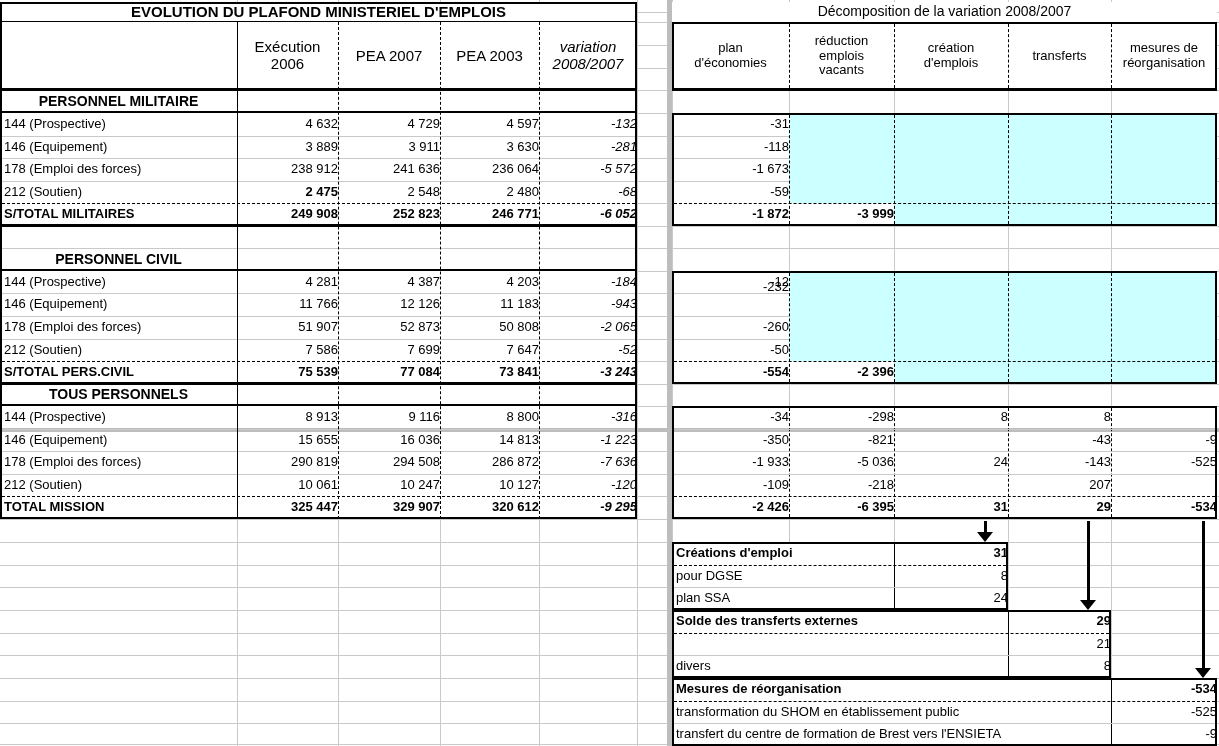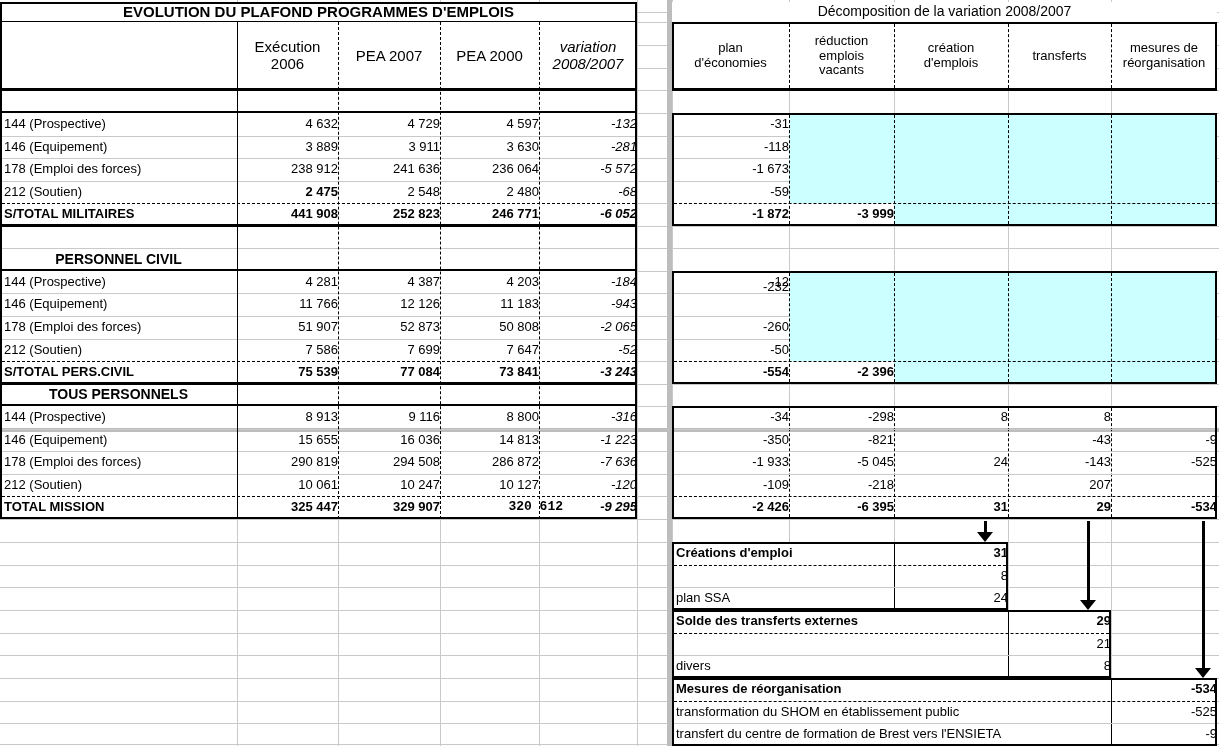--- a/index.html
+++ b/index.html
@@ -18,21 +18,21 @@
   .f13{font-size:13px}
   .f11{font-size:10.5px;letter-spacing:.4px}
   #left-title{left:0;top:2px;width:637px;height:20px}
   #right-title{left:672px;top:2px;width:545px;height:20px}
   #row-header{left:0;top:22px;width:237px;height:68px}
 </style>
 </head>
 <body>
 
 <div id="sheet">
-  <div id="left-title" class="abs cell ctr b f15">EVOLUTION DU PLAFOND PROGRAMMES D'EMPLOIS</div>
+  <div id="left-title" class="abs cell ctr b f15">EVOLUTION DU PLAFOND MINISTERIEL D'EMPLOIS</div>
   <div id="right-title" class="abs cell ctr f14">Décomposition de la variation 2008/2007</div>
 <div class="abs" style="left: 237px; top: 0px; width: 1px; height: 746px; background: rgb(201, 201, 201); z-index: 0;"></div>
     <div class="abs" style="left: 338px; top: 0px; width: 1px; height: 746px; background: rgb(201, 201, 201); z-index: 0;"></div>
     <div class="abs" style="left: 440px; top: 0px; width: 1px; height: 746px; background: rgb(201, 201, 201); z-index: 0;"></div>
     <div class="abs" style="left: 539px; top: 0px; width: 1px; height: 746px; background: rgb(201, 201, 201); z-index: 0;"></div>
     <div class="abs" style="left: 637px; top: 0px; width: 1px; height: 746px; background: rgb(201, 201, 201); z-index: 0;"></div>
     <div class="abs" style="left: 672px; top: 0px; width: 1px; height: 746px; background: rgb(201, 201, 201); z-index: 0;"></div>
     <div class="abs" style="left: 789px; top: 0px; width: 1px; height: 746px; background: rgb(201, 201, 201); z-index: 0;"></div>
     <div class="abs" style="left: 894px; top: 0px; width: 1px; height: 746px; background: rgb(201, 201, 201); z-index: 0;"></div>
     <div class="abs" style="left: 1008px; top: 0px; width: 1px; height: 746px; background: rgb(201, 201, 201); z-index: 0;"></div>
@@ -97,23 +97,24 @@
     <div class="abs" style="left: 2px; top: 429px; width: 633px; height: 1px; background: rgb(201, 201, 201); z-index: 4;"></div>
     <div class="abs" style="left: 2px; top: 451px; width: 633px; height: 1px; background: rgb(201, 201, 201); z-index: 4;"></div>
     <div class="abs" style="left: 2px; top: 474px; width: 633px; height: 1px; background: rgb(201, 201, 201); z-index: 4;"></div>
     <div class="abs" style="left: 237px; top: 22px; width: 1px; height: 497px; background: rgb(0, 0, 0); z-index: 4;"></div>
     <div class="abs" style="left: 338px; top: 22px; width: 0px; height: 497px; border-left: 1px dashed rgb(0, 0, 0); z-index: 4;"></div>
     <div class="abs" style="left: 440px; top: 22px; width: 0px; height: 497px; border-left: 1px dashed rgb(0, 0, 0); z-index: 4;"></div>
     <div class="abs" style="left: 539px; top: 22px; width: 0px; height: 497px; border-left: 1px dashed rgb(0, 0, 0); z-index: 4;"></div>
     <div class="cell ctr f15" style="left: 237px; top: 22px; width: 101px; height: 68px;">Exécution
 2006</div>
     <div class="cell ctr f15" style="left: 338px; top: 22px; width: 102px; height: 68px;">PEA 2007</div>
-    <div class="cell ctr f15" style="left: 440px; top: 22px; width: 99px; height: 68px;">PEA 2000</div>
+    <div class="cell ctr f15" style="left: 440px; top: 22px; width: 99px; height: 68px;">PEA 2003</div>
     <div class="cell ctr f15 i" style="left: 539px; top: 22px; width: 98px; height: 68px;">variation
 2008/2007</div>
+    <div class="cell ctr b f14" style="left: 0px; top: 90px; width: 237px; height: 23px;">PERSONNEL MILITAIRE</div>
     <div class="cell lbl" style="left: 4px; top: 113px; width: 229px; height: 23px;">144 (Prospective)</div>
     <div class="cell num" style="left: 237px; top: 113px; width: 101px; height: 23px;">4 632</div>
     <div class="cell num" style="left: 338px; top: 113px; width: 102px; height: 23px;">4 729</div>
     <div class="cell num" style="left: 440px; top: 113px; width: 99px; height: 23px;">4 597</div>
     <div class="cell num i" style="left: 539px; top: 113px; width: 98px; height: 23px;">-132</div>
     <div class="cell lbl" style="left: 4px; top: 136px; width: 229px; height: 22px;">146 (Equipement)</div>
     <div class="cell num" style="left: 237px; top: 136px; width: 101px; height: 22px;">3 889</div>
     <div class="cell num" style="left: 338px; top: 136px; width: 102px; height: 22px;">3 911</div>
     <div class="cell num" style="left: 440px; top: 136px; width: 99px; height: 22px;">3 630</div>
     <div class="cell num i" style="left: 539px; top: 136px; width: 98px; height: 22px;">-281</div>
@@ -121,21 +122,21 @@
     <div class="cell num" style="left: 237px; top: 158px; width: 101px; height: 23px;">238 912</div>
     <div class="cell num" style="left: 338px; top: 158px; width: 102px; height: 23px;">241 636</div>
     <div class="cell num" style="left: 440px; top: 158px; width: 99px; height: 23px;">236 064</div>
     <div class="cell num i" style="left: 539px; top: 158px; width: 98px; height: 23px;">-5 572</div>
     <div class="cell lbl" style="left: 4px; top: 181px; width: 229px; height: 22px;">212 (Soutien)</div>
     <div class="cell num" style="left: 237px; top: 181px; width: 101px; height: 22px; font-weight: bold;">2 475</div>
     <div class="cell num" style="left: 338px; top: 181px; width: 102px; height: 22px;">2 548</div>
     <div class="cell num" style="left: 440px; top: 181px; width: 99px; height: 22px;">2 480</div>
     <div class="cell num i" style="left: 539px; top: 181px; width: 98px; height: 22px;">-68</div>
     <div class="cell lbl b" style="left: 4px; top: 203px; width: 229px; height: 23px;">S/TOTAL MILITAIRES</div>
-    <div class="cell num b" style="left: 237px; top: 203px; width: 101px; height: 23px;">441 908</div>
+    <div class="cell num b" style="left: 237px; top: 203px; width: 101px; height: 23px;">249 908</div>
     <div class="cell num b" style="left: 338px; top: 203px; width: 102px; height: 23px;">252 823</div>
     <div class="cell num b" style="left: 440px; top: 203px; width: 99px; height: 23px;">246 771</div>
     <div class="cell num b i" style="left: 539px; top: 203px; width: 98px; height: 23px;">-6 052</div>
     <div class="cell ctr b f14" style="left: 0px; top: 248px; width: 237px; height: 23px;">PERSONNEL CIVIL</div>
     <div class="cell lbl" style="left: 4px; top: 271px; width: 229px; height: 22px;">144 (Prospective)</div>
     <div class="cell num" style="left: 237px; top: 271px; width: 101px; height: 22px;">4 281</div>
     <div class="cell num" style="left: 338px; top: 271px; width: 102px; height: 22px;">4 387</div>
     <div class="cell num" style="left: 440px; top: 271px; width: 99px; height: 22px;">4 203</div>
     <div class="cell num i" style="left: 539px; top: 271px; width: 98px; height: 22px;">-184</div>
     <div class="cell lbl" style="left: 4px; top: 293px; width: 229px; height: 23px;">146 (Equipement)</div>
@@ -175,21 +176,21 @@
     <div class="cell num" style="left: 440px; top: 451px; width: 99px; height: 23px;">286 872</div>
     <div class="cell num i" style="left: 539px; top: 451px; width: 98px; height: 23px;">-7 636</div>
     <div class="cell lbl" style="left: 4px; top: 474px; width: 229px; height: 22px;">212 (Soutien)</div>
     <div class="cell num" style="left: 237px; top: 474px; width: 101px; height: 22px;">10 061</div>
     <div class="cell num" style="left: 338px; top: 474px; width: 102px; height: 22px;">10 247</div>
     <div class="cell num" style="left: 440px; top: 474px; width: 99px; height: 22px;">10 127</div>
     <div class="cell num i" style="left: 539px; top: 474px; width: 98px; height: 22px;">-120</div>
     <div class="cell lbl b" style="left: 4px; top: 496px; width: 229px; height: 23px;">TOTAL MISSION</div>
     <div class="cell num b" style="left: 237px; top: 496px; width: 101px; height: 23px;">325 447</div>
     <div class="cell num b" style="left: 338px; top: 496px; width: 102px; height: 23px;">329 907</div>
-    <div class="cell num b" style="left: 464px; top: 496px; width: 99px; height: 23px; font-family: Liberation Mono, monospace;">320 612</div>
+    <div class="cell num b" style="left: 440px; top: 496px; width: 99px; height: 23px;">320 612</div>
     <div class="cell num b i" style="left: 539px; top: 496px; width: 98px; height: 23px;">-9 295</div>
     <div class="abs" style="left: 672px; top: 2px; width: 545px; height: 20px; background: rgb(255, 255, 255); z-index: 2;"></div>
     <div class="abs" style="left: 672px; top: 22px; width: 545px; height: 68px; background: rgb(255, 255, 255); z-index: 2;"></div>
     <div class="abs" style="left: 672px; top: 22px; width: 545px; height: 2px; background: rgb(0, 0, 0); z-index: 4;"></div>
     <div class="abs" style="left: 672px; top: 88px; width: 545px; height: 3px; background: rgb(0, 0, 0); z-index: 4;"></div>
     <div class="abs" style="left: 672px; top: 22px; width: 2px; height: 68px; background: rgb(0, 0, 0); z-index: 4;"></div>
     <div class="abs" style="left: 1215px; top: 22px; width: 2px; height: 68px; background: rgb(0, 0, 0); z-index: 4;"></div>
     <div class="abs" style="left: 789px; top: 24px; width: 0px; height: 64px; border-left: 1px dashed rgb(0, 0, 0); z-index: 4;"></div>
     <div class="abs" style="left: 894px; top: 24px; width: 0px; height: 64px; border-left: 1px dashed rgb(0, 0, 0); z-index: 4;"></div>
     <div class="abs" style="left: 1008px; top: 24px; width: 0px; height: 64px; border-left: 1px dashed rgb(0, 0, 0); z-index: 4;"></div>
@@ -261,21 +262,21 @@
     <div class="abs" style="left: 674px; top: 474px; width: 541px; height: 1px; background: rgb(201, 201, 201); z-index: 4;"></div>
     <div class="cell num" style="left: 672px; top: 406px; width: 117px; height: 23px;">-34</div>
     <div class="cell num" style="left: 789px; top: 406px; width: 105px; height: 23px;">-298</div>
     <div class="cell num" style="left: 894px; top: 406px; width: 114px; height: 23px;">8</div>
     <div class="cell num" style="left: 1008px; top: 406px; width: 103px; height: 23px;">8</div>
     <div class="cell num" style="left: 672px; top: 429px; width: 117px; height: 22px;">-350</div>
     <div class="cell num" style="left: 789px; top: 429px; width: 105px; height: 22px;">-821</div>
     <div class="cell num" style="left: 1008px; top: 429px; width: 103px; height: 22px;">-43</div>
     <div class="cell num" style="left: 1111px; top: 429px; width: 106px; height: 22px;">-9</div>
     <div class="cell num" style="left: 672px; top: 451px; width: 117px; height: 23px;">-1 933</div>
-    <div class="cell num" style="left: 789px; top: 451px; width: 105px; height: 23px;">-5 045</div>
+    <div class="cell num" style="left: 789px; top: 451px; width: 105px; height: 23px;">-5 036</div>
     <div class="cell num" style="left: 894px; top: 451px; width: 114px; height: 23px;">24</div>
     <div class="cell num" style="left: 1008px; top: 451px; width: 103px; height: 23px;">-143</div>
     <div class="cell num" style="left: 1111px; top: 451px; width: 106px; height: 23px;">-525</div>
     <div class="cell num" style="left: 672px; top: 474px; width: 117px; height: 22px;">-109</div>
     <div class="cell num" style="left: 789px; top: 474px; width: 105px; height: 22px;">-218</div>
     <div class="cell num" style="left: 1008px; top: 474px; width: 103px; height: 22px;">207</div>
     <div class="cell num b" style="left: 672px; top: 496px; width: 117px; height: 23px;">-2 426</div>
     <div class="cell num b" style="left: 789px; top: 496px; width: 105px; height: 23px;">-6 395</div>
     <div class="cell num b" style="left: 894px; top: 496px; width: 114px; height: 23px;">31</div>
     <div class="cell num b" style="left: 1008px; top: 496px; width: 103px; height: 23px;">29</div>
@@ -283,20 +284,21 @@
     <div class="abs" style="left: 672px; top: 542px; width: 336px; height: 68px; background: rgb(255, 255, 255); z-index: 2;"></div>
     <div class="abs" style="left: 672px; top: 542px; width: 336px; height: 2px; background: rgb(0, 0, 0); z-index: 4;"></div>
     <div class="abs" style="left: 672px; top: 608px; width: 336px; height: 2px; background: rgb(0, 0, 0); z-index: 4;"></div>
     <div class="abs" style="left: 672px; top: 542px; width: 2px; height: 68px; background: rgb(0, 0, 0); z-index: 4;"></div>
     <div class="abs" style="left: 1006px; top: 542px; width: 2px; height: 68px; background: rgb(0, 0, 0); z-index: 4;"></div>
     <div class="abs" style="left: 894px; top: 544px; width: 1px; height: 64px; background: rgb(0, 0, 0); z-index: 4;"></div>
     <div class="abs" style="left: 674px; top: 565px; width: 332px; height: 0px; border-top: 1px dashed rgb(0, 0, 0); z-index: 4;"></div>
     <div class="abs" style="left: 674px; top: 587px; width: 332px; height: 1px; background: rgb(201, 201, 201); z-index: 4;"></div>
     <div class="cell lbl b" style="left: 676px; top: 542px; width: 216px; height: 23px;">Créations d'emploi</div>
     <div class="cell num b" style="left: 894px; top: 542px; width: 114px; height: 23px;">31</div>
+    <div class="cell lbl" style="left: 676px; top: 565px; width: 216px; height: 22px;">pour DGSE</div>
     <div class="cell num" style="left: 894px; top: 565px; width: 114px; height: 22px;">8</div>
     <div class="cell lbl" style="left: 676px; top: 587px; width: 216px; height: 23px;">plan SSA</div>
     <div class="cell num" style="left: 894px; top: 587px; width: 114px; height: 23px;">24</div>
     <div class="abs" style="left: 672px; top: 610px; width: 439px; height: 68px; background: rgb(255, 255, 255); z-index: 2;"></div>
     <div class="abs" style="left: 672px; top: 610px; width: 439px; height: 2px; background: rgb(0, 0, 0); z-index: 4;"></div>
     <div class="abs" style="left: 672px; top: 676px; width: 439px; height: 2px; background: rgb(0, 0, 0); z-index: 4;"></div>
     <div class="abs" style="left: 672px; top: 610px; width: 2px; height: 68px; background: rgb(0, 0, 0); z-index: 4;"></div>
     <div class="abs" style="left: 1109px; top: 610px; width: 2px; height: 68px; background: rgb(0, 0, 0); z-index: 4;"></div>
     <div class="abs" style="left: 1008px; top: 612px; width: 1px; height: 64px; background: rgb(0, 0, 0); z-index: 4;"></div>
     <div class="abs" style="left: 674px; top: 633px; width: 435px; height: 0px; border-top: 1px dashed rgb(0, 0, 0); z-index: 4;"></div>

